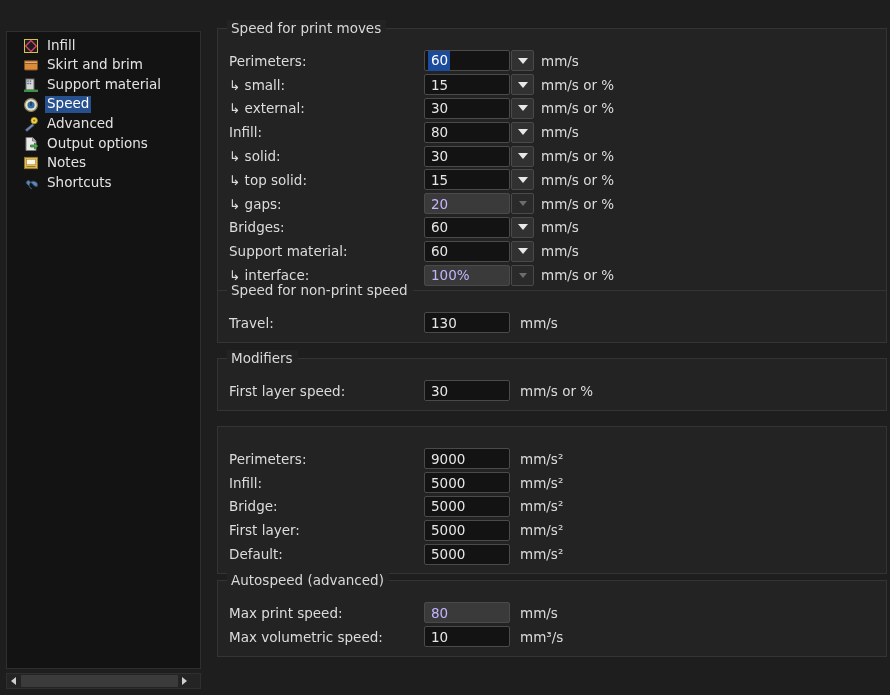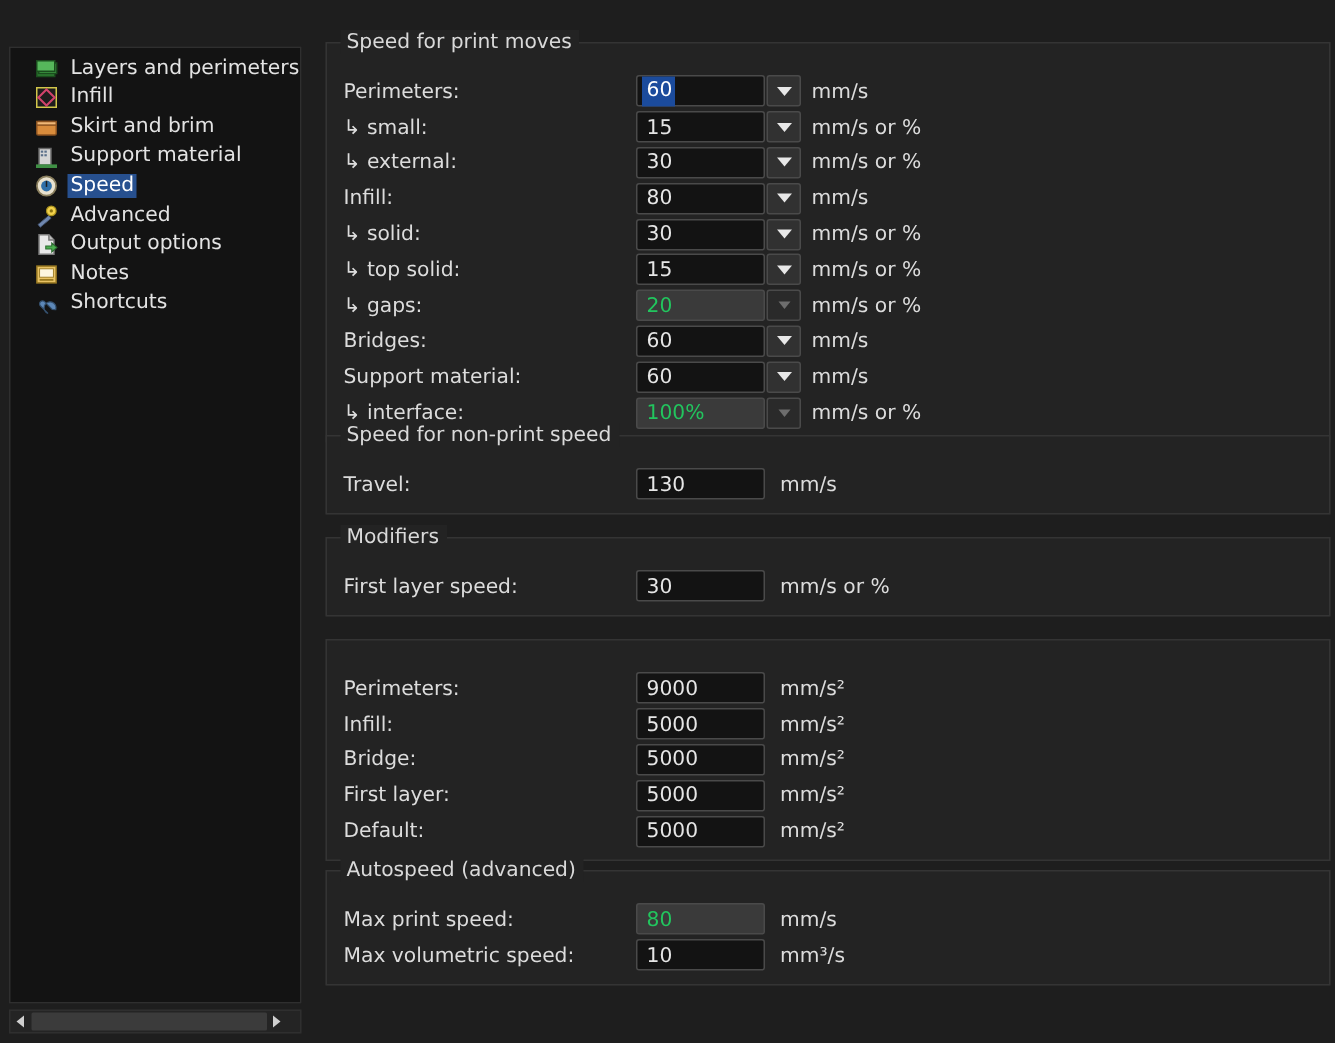--- a/index.html
+++ b/index.html
@@ -184,21 +184,21 @@
     background: #1b4b9c;
     color: #ffffff;
     padding: 1px 2px 2px 3px;
     margin-left: 3px;
     line-height: 1.25;
   }
   .field.disabled {
     background: #3a3a3a;
     border-color: #4a4a4a;
   }
-  .field.disabled .val { color: #22c55e; }
+  .field.disabled .val { color: #c4b5fd; }
 
   .combo-btn {
     position: absolute;
     left: 293px;
     width: 23px; height: 21px;
     background: #313131;
     border: 1px solid #4a4a4a;
     border-radius: 2px;
     display: flex; align-items: center; justify-content: center;
     cursor: pointer;
@@ -216,30 +216,20 @@
   }
   .combo-wrap .unit { left: 323px; }
 </style>
 </head>
 <body>
 
 <div id="sidebar">
 
 
   <div id="sidebar-list">
-      <div class="s-item">
-        <span class="s-icon">
-          <svg viewBox="0 0 16 16" width="16" height="16">
-            <rect x="1.5" y="6" width="12" height="7" fill="#2e7d32" stroke="#1b4d1e"></rect>
-            <rect x="2.8" y="4" width="12" height="7" fill="#3f9c44" stroke="#1b4d1e"></rect>
-            <rect x="1.5" y="2.5" width="12" height="7" fill="#56b85b" stroke="#1b4d1e"></rect>
-          </svg>
-        </span>
-        <span class="s-label">Layers and perimeters</span>
-      </div>
       <div class="s-item">
         <span class="s-icon">
           <svg viewBox="0 0 16 16" width="16" height="16">
             <rect x="1.5" y="1.5" width="13" height="13" fill="#1d1d1d" stroke="#d2c64a"></rect>
             <path d="M8 2.6 L13.4 8 L8 13.4 L2.6 8 Z" fill="none" stroke="#d1436b" stroke-width="1.4"></path>
           </svg>
         </span>
         <span class="s-label">Infill</span>
       </div>
       <div class="s-item">

